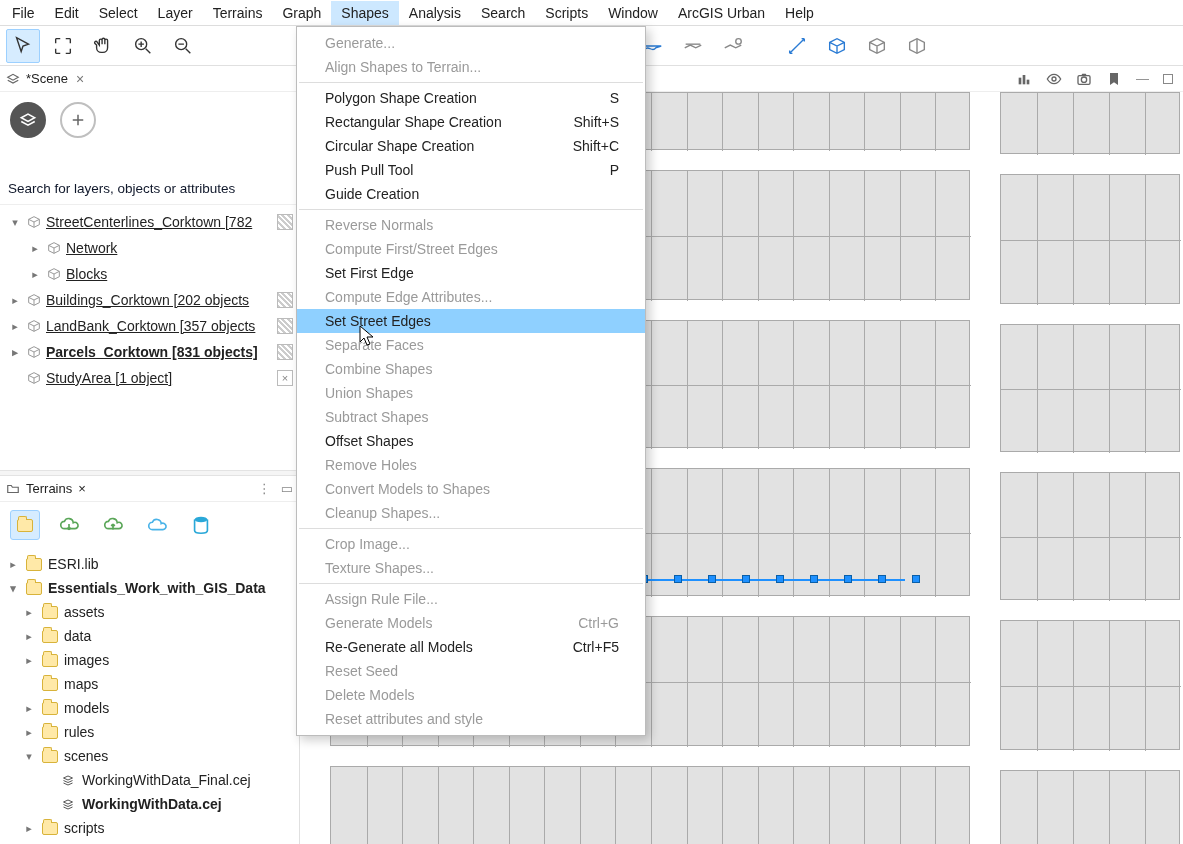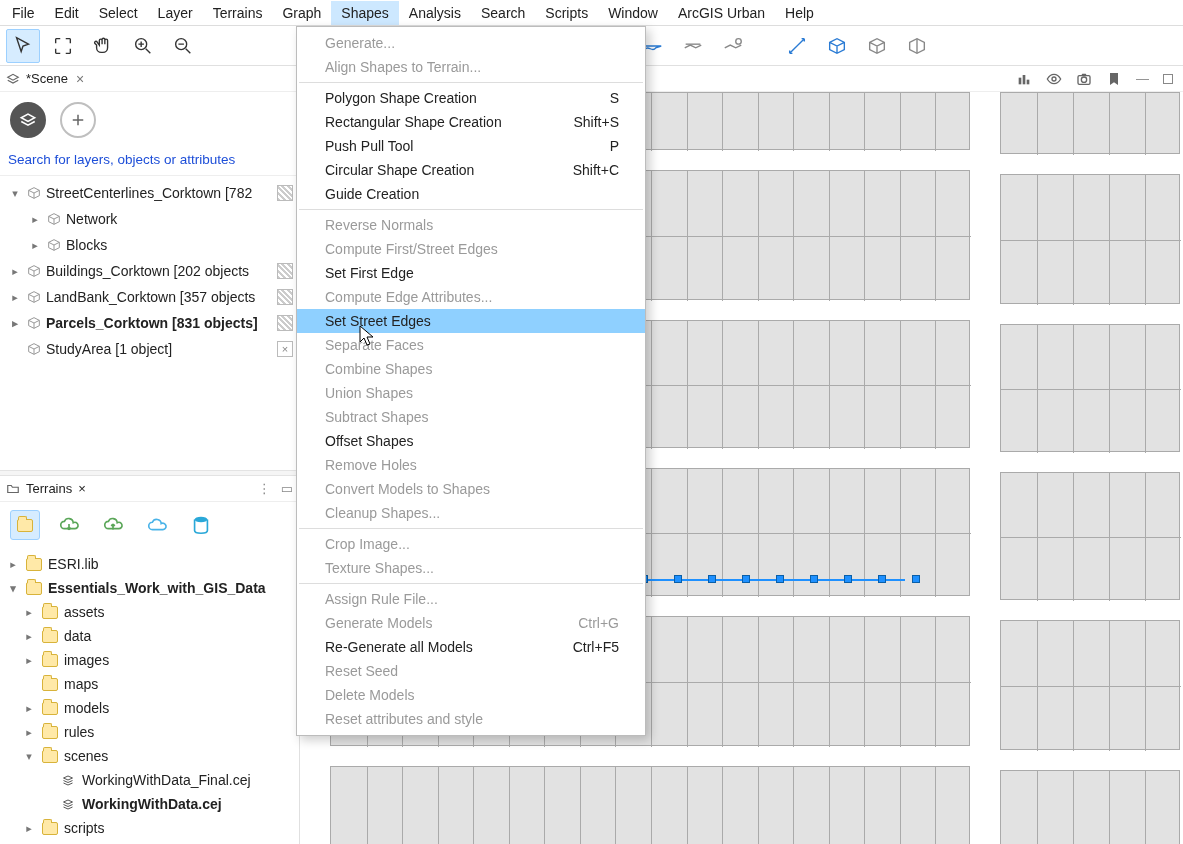--- a/index.html
+++ b/index.html
@@ -23,27 +23,27 @@
 .left { width: 300px; border-right: 1px solid #e0e0e0; display: flex; flex-direction: column; background: #fff; }
 .right { flex: 1; display: flex; flex-direction: column; min-width: 0; }
 
 
 .panel-tab { display: flex; align-items: center; height: 26px; padding: 0 6px; border-bottom: 1px solid #eee; gap: 6px; }
 .panel-tab .tabclose { margin-left: 2px; font-size: 14px; color: #777; }
 .layer-toolbar { display: flex; align-items: center; gap: 14px; padding: 10px 10px 8px 10px; }
 .circle-btn { width: 36px; height: 36px; border-radius: 50%; border: 2px solid #bfbfbf; display:flex; align-items:center; justify-content:center; }
 .circle-btn.dark { background: #555; border-color:#555; color:#fff; }
 
-.search { padding: 6px 8px 8px 8px; color:#1d4ed8; font-size: 13.5px; border-bottom: 1px solid #eee; }
+.search { padding: 6px 8px 8px 8px; color:#0f172a; font-size: 13.5px; border-bottom: 1px solid #eee; margin-top: 29px; }
 
 .tree { padding: 4px 0; overflow: auto; font-size: 14px; flex: 1 1 auto; }
 .tree-row { display:flex; align-items:center; height:26px; padding-right:6px; gap:4px; white-space:nowrap; }
 .tree-row .arrow { width:14px; text-align:center; color:#777; font-size:11px; }
 .tree-row .cube { width:16px; height:16px; }
-.tree-row .label { flex:1; overflow:hidden; text-overflow:ellipsis; }
+.tree-row .label { flex:1; overflow:hidden; text-overflow:ellipsis;text-decoration:underline; }
 .tree-row .end { width:16px; height:16px; border:1px solid #bbb; background: repeating-linear-gradient(45deg,#ccc,#ccc 2px,#fff 2px,#fff 4px); }
 .tree-row .endx { width:16px; height:16px; border:1px solid #bbb; display:flex; align-items:center; justify-content:center; font-size:11px; color:#888;}
 .indent1 { padding-left: 8px; }
 .indent2 { padding-left: 28px; }
 .bold { font-weight: 600; }
 
 
 .divider { height: 6px; background:#f5f5f5; border-top:1px solid #e3e3e3; border-bottom:1px solid #e3e3e3; }
 .nav-header { display:flex; align-items:center; height:26px; padding:0 6px; border-bottom:1px solid #eee; gap:6px; justify-content:space-between;}
 .nav-toolbar { display:flex; align-items:center; gap:14px; padding:8px 10px; }
@@ -596,26 +596,26 @@
     <div class="sep"></div>
     <div class="mi">
       <span>Polygon Shape Creation</span>
       <span>S</span>
     </div>
     <div class="mi">
       <span>Rectangular Shape Creation</span>
       <span>Shift+S</span>
     </div>
     <div class="mi">
+      <span>Circular Shape Creation</span>
+      <span>Shift+C</span>
+    </div>
+    <div class="mi">
       <span>Push Pull Tool</span>
       <span>P</span>
-    </div>
-    <div class="mi">
-      <span>Circular Shape Creation</span>
-      <span>Shift+C</span>
     </div>
     <div class="mi">
       <span>Guide Creation</span>
       <span></span>
     </div>
     <div class="sep"></div>
     <div class="mi disabled">
       <span>Reverse Normals</span>
       <span></span>
     </div>

